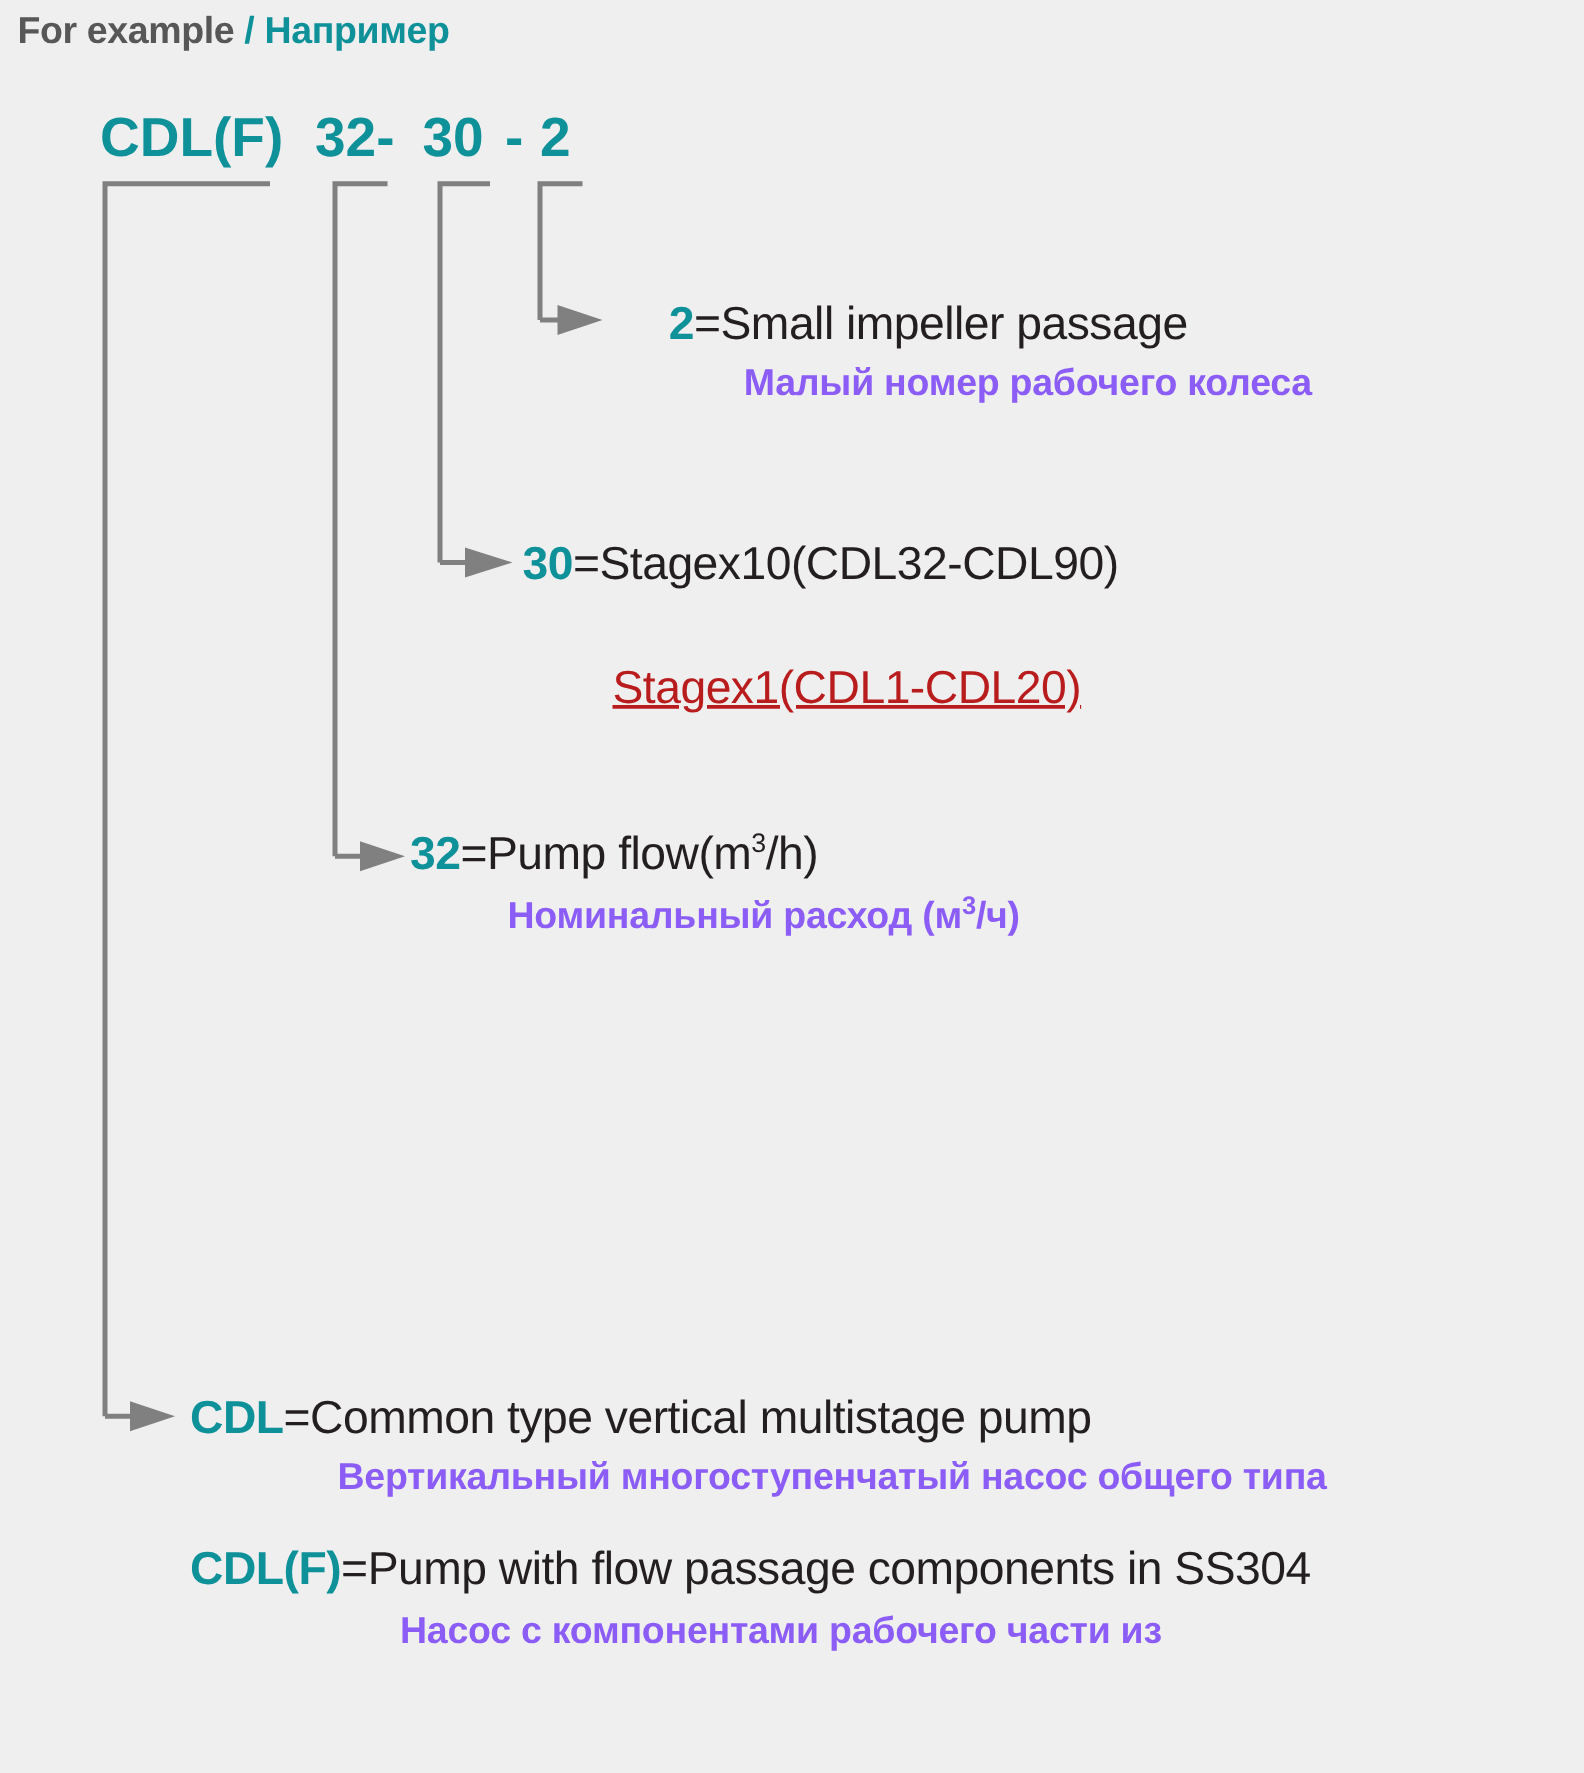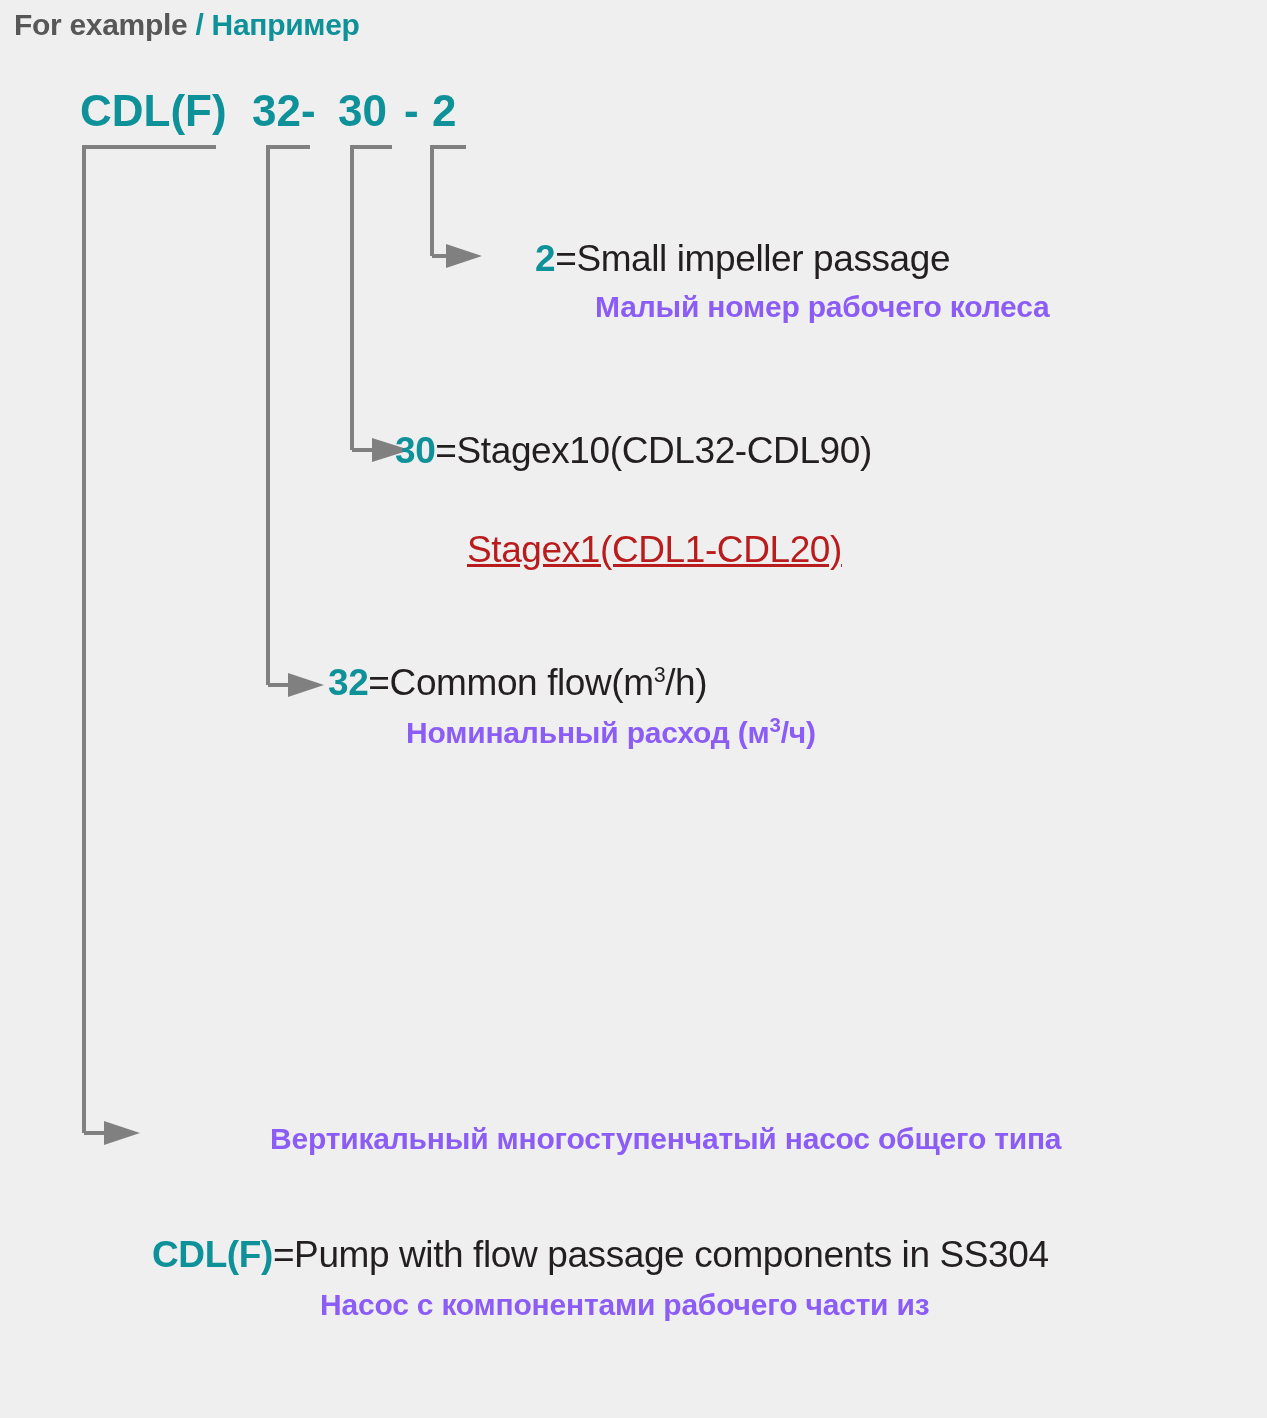--- a/index.html
+++ b/index.html
@@ -101,21 +101,21 @@
   .sup-ru {
     font-size: 0.68em;
     vertical-align: super;
     line-height: 0;
   }
 
   
   #def-impeller    { left: 535px; top: 238px; }
   #def-impeller .line-ru { margin-left: 60px; margin-top: 6px; }
 
-  #def-stage       { left: 395px; top: 430px; }
+  #def-stage       { left: 418px; top: 430px; }
   #def-stage .line-alt {
     font-size: 37px;
     color: #b91c1c;
     letter-spacing: -0.4px;
     margin-left: 72px;
     margin-top: 56px;
     white-space: nowrap;
     text-decoration: underline;
   }
 
@@ -184,25 +184,26 @@
     <div class="line-en"><span class="key">2</span><span>=</span><span>Small impeller passage</span></div>
     <div class="line-ru">Малый номер рабочего колеса</div>
   </div>
 
   <div class="def" id="def-stage">
     <div class="line-en"><span class="key">30</span><span>=</span><span>Stagex10(CDL32-CDL90)</span></div>
     <div class="line-alt">Stagex1(CDL1-CDL20)</div>
   </div>
 
   <div class="def" id="def-flow">
-    <div class="line-en"><span class="key">32</span><span>=</span><span>Common flow(m</span><span class="sup">3</span><span>/h)</span></div>
+    <div class="line-en"><span class="key">32</span><span>=</span><span>Pump flow(m</span><span class="sup">3</span><span>/h)</span></div>
     <div class="line-ru"><span>Номинальный расход (м</span><span class="sup-ru">3</span><span>/ч)</span></div>
   </div>
 
   <div class="def" id="def-cdl">
+    <div class="line-en"><span class="key">CDL</span><span>=</span><span>Common type vertical multistage pump</span></div>
     <div class="line-ru">Вертикальный многоступенчатый насос общего типа</div>
   </div>
 
   <div class="def" id="def-cdlf">
     <div class="line-en"><span class="key">CDL(F)</span><span>=</span><span>Pump with flow passage components in SS304</span></div>
     <div class="line-ru">Насос с компонентами рабочего части из</div>
   </div>
 
 </div>
 

